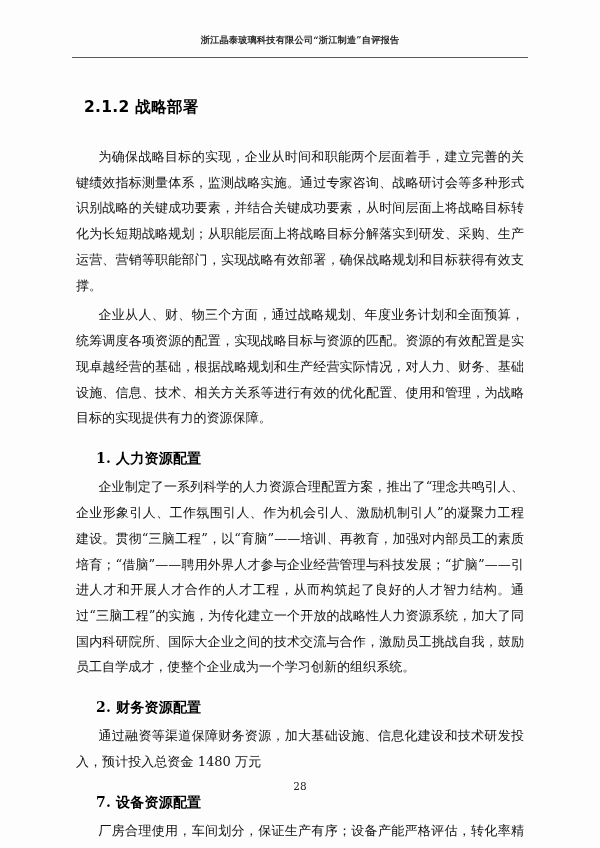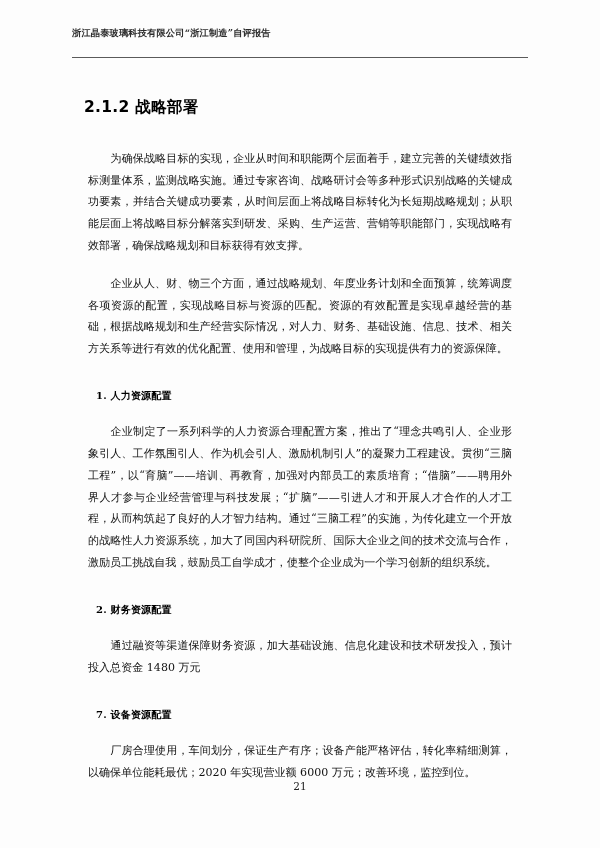--- a/index.html
+++ b/index.html
@@ -14,24 +14,24 @@
     position: relative;
     width: 600px;
     height: 848px;
     background: #fdfdfd;
     overflow: hidden;
     box-sizing: border-box;
   }
   
   .header {
     position: absolute;
-    top: 27px;
+    top: 34px;
     left: 72px;
     width: 456px;
-    text-align: left;
+    text-align: center;
   }
   .header-text {
     font-family: "DejaVu Serif", "Liberation Serif", serif;
     font-size: 9.2px;
     font-weight: bold;
     color: #2b2b2b;
     letter-spacing: 0.2px;
     line-height: 1.2;
     white-space: nowrap;
   }
@@ -66,35 +66,35 @@
     font-size: 12.2px;
     font-weight: bold;
     color: #000000;
     margin: 0;
     padding: 21px 0 0 0;
     letter-spacing: 0.2px;
     line-height: 1.35;
   }
   .h4 {
     font-family: "DejaVu Serif", "Liberation Serif", serif;
-    font-size: 10px;
+    font-size: 14px;
     font-weight: bold;
     color: #000000;
     margin: 0;
     padding: 13px 0 2px 0;
     text-indent: 24px;
     letter-spacing: 0.2px;
     line-height: 1.45;
   }
   
   .para {
     font-family: "DejaVu Serif", "Liberation Serif", serif;
-    font-size: 11px;
+    font-size: 13px;
     color: #111111;
-    margin: 16px;
+    margin: 4px;
     padding: 0;
     text-indent: 22.5px;
     line-height: 1.98;
     text-align: justify;
     text-justify: inter-ideograph;
     letter-spacing: 0.05px;
     word-break: break-all;
   }
   .para + .para { padding-top: 0; }
   .para-first { padding-top: 14px; }
@@ -135,15 +135,15 @@
 
     <h4 class="h4">2.  财务资源配置</h4>
     <p class="para para-tight">通过融资等渠道保障财务资源，加大基础设施、信息化建设和技术研发投入，预计投入总资金 1480 万元</p>
 
     <h4 class="h4">7.  设备资源配置</h4>
     <p class="para para-tight">厂房合理使用，车间划分，保证生产有序；设备产能严格评估，转化率精细测算，以确保单位能耗最优；2020 年实现营业额 6000 万元；改善环境，监控到位。</p>
 
 
   </div>
 
-  <div class="page-number">21</div>
+  <div class="page-number">28</div>
 
 </div>
 
 </body></html>

